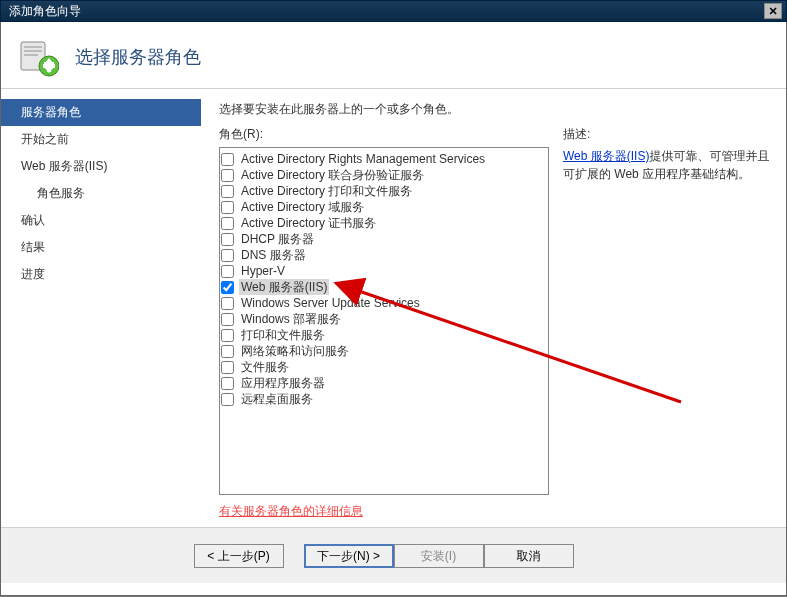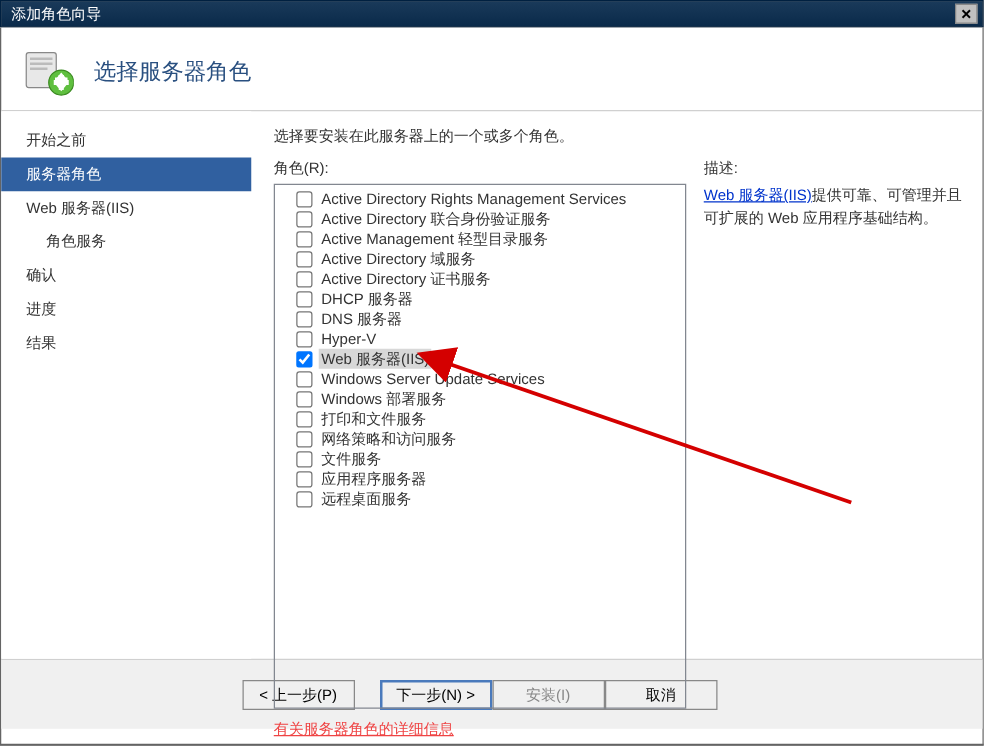--- a/index.html
+++ b/index.html
@@ -107,22 +107,22 @@
       width: 330px;
       display: flex;
       flex-direction: column;
     }
     .col-label {
       color: #333;
       margin-bottom: 4px;
     }
     .roles-listbox {
       border: 1px solid #828790;
-      height: 420px;
-      padding: 3px 16px;
+      height: 348px;
+      padding: 3px 0;
       overflow-y: auto;
       font-family: "SimSun", monospace;
       font-size: 12px;
       color: #333;
       position: relative;
     }
     .role-row {
       display: flex;
       align-items: center;
       gap: 5px;
@@ -217,46 +217,46 @@
 
         <rect x="30" y="24" width="4" height="12" fill="#fff"></rect>
         <rect x="26" y="28" width="12" height="4" fill="#fff"></rect>
       </svg>
     </div>
     <div class="header-title">选择服务器角色</div>
   </div>
 
   <div class="main-content">
     <div class="sidebar" id="sidebar">
+        <div class="sidebar-item active">服务器角色</div>
         <div class="sidebar-item">开始之前</div>
-        <div class="sidebar-item active">服务器角色</div>
         <div class="sidebar-item">Web 服务器(IIS)</div>
         <div class="sidebar-item indent">角色服务</div>
         <div class="sidebar-item">确认</div>
+        <div class="sidebar-item">结果</div>
         <div class="sidebar-item">进度</div>
-        <div class="sidebar-item">结果</div>
       </div>
 
     <div class="right-pane">
       <div class="instruct">选择要安装在此服务器上的一个或多个角色。</div>
       <div class="columns">
         <div class="roles-col">
           <div class="col-label">角色(R):</div>
           <div class="roles-listbox" id="roles-listbox">
               <div class="role-row">
                 <input type="checkbox" style="">
                 <span class="rl">Active Directory Rights Management Services</span>
               </div>
               <div class="role-row">
                 <input type="checkbox" style="">
                 <span class="rl">Active Directory 联合身份验证服务</span>
               </div>
               <div class="role-row">
                 <input type="checkbox" style="">
-                <span class="rl">Active Management 轻型目录服务</span>
+                <span class="rl">Active Directory 打印和文件服务</span>
               </div>
               <div class="role-row">
                 <input type="checkbox" style="">
                 <span class="rl">Active Directory 域服务</span>
               </div>
               <div class="role-row">
                 <input type="checkbox" style="">
                 <span class="rl">Active Directory 证书服务</span>
               </div>
               <div class="role-row">

